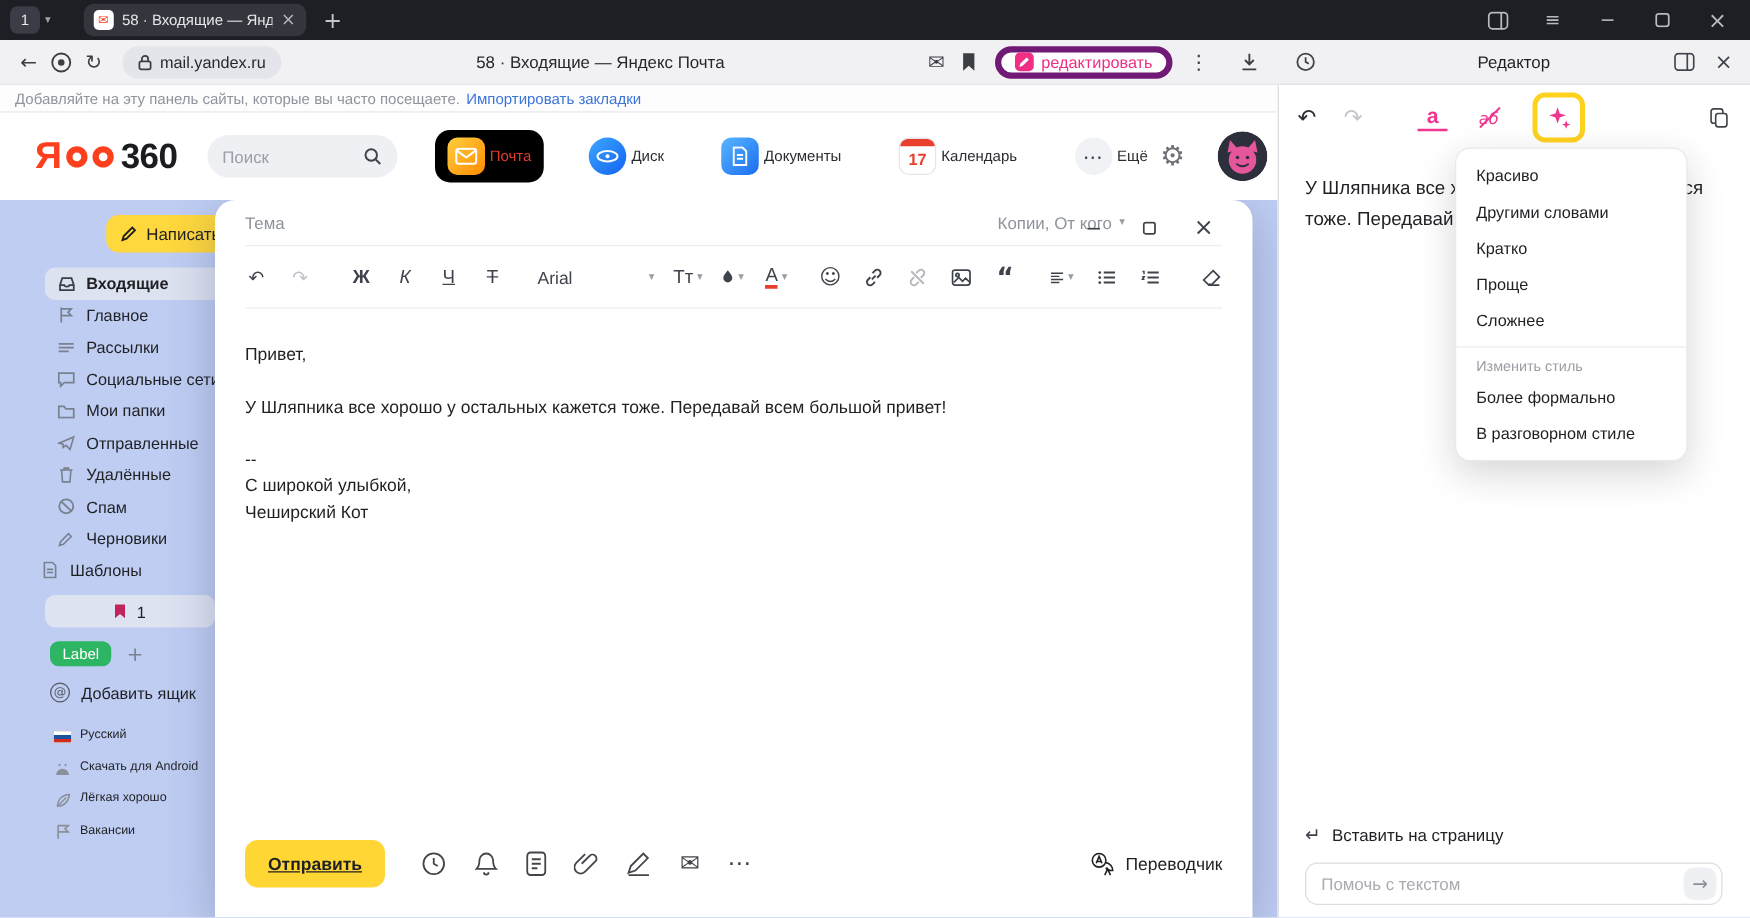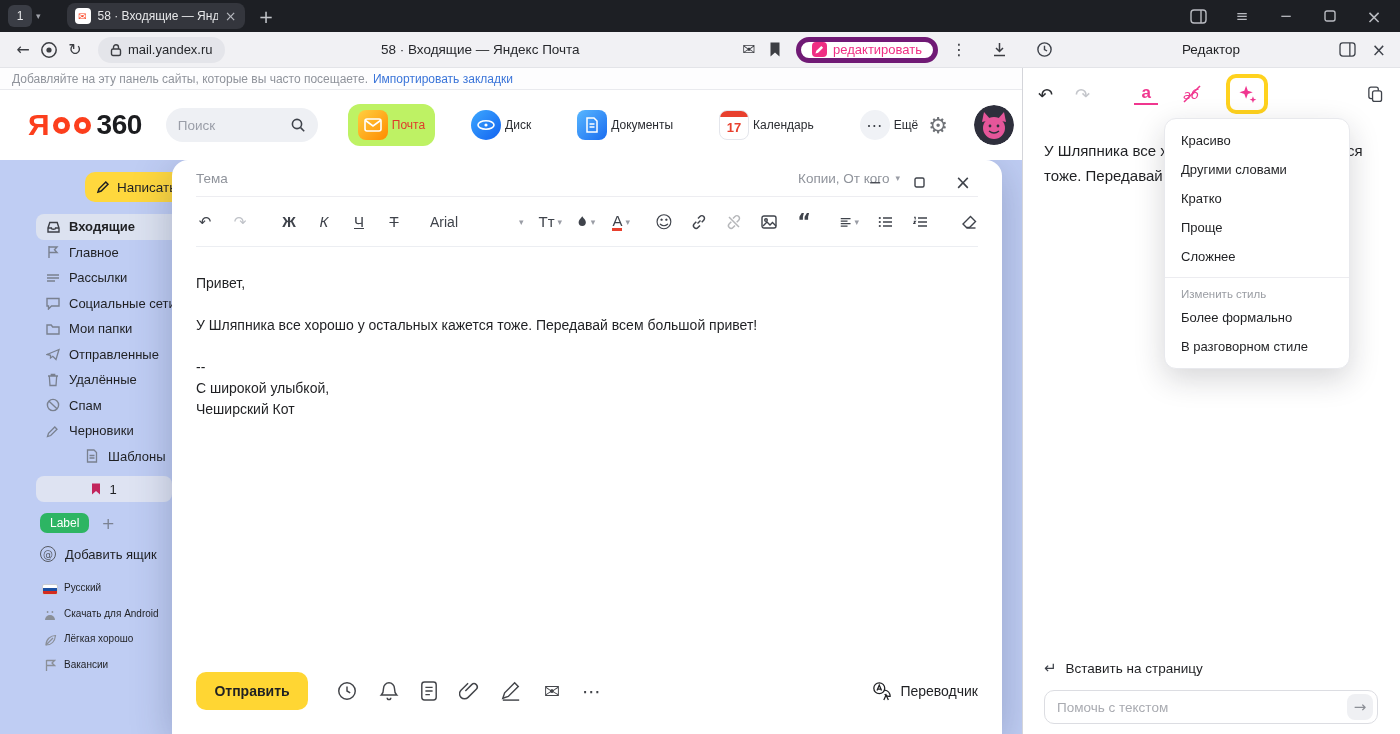--- a/index.html
+++ b/index.html
@@ -38,21 +38,21 @@
   .mailheader { position:absolute; left:0; top:90px; width:1022px; height:70px; background:#fff; display:flex; align-items:center; }
   .logo { display:flex; align-items:center; margin-left:28px; gap:2px; flex:none; }
   .logo .ya { color:#fc3f1d; font-weight:700; font-size:30px; letter-spacing:-1px; }
   .logo .ring { width:17px; height:17px; border:5px solid #fc3f1d; border-radius:50%; margin-left:2px; }
   .logo .suffix { color:#1b1c1f; font-weight:700; font-size:28px; margin-left:4px; letter-spacing:-0.5px; }
   .searchbox { margin-left:24px; width:152px; height:34px; background:#eef0f4; border-radius:17px; display:flex; align-items:center; padding:0 12px; flex:none; }
   .searchbox input { border:none; outline:none; background:transparent; width:100%; font-size:13.5px; color:#26282c; font-family:inherit; }
   .searchbox input::placeholder { color:#9a9ea8; }
   .services { display:flex; align-items:flex-start; gap:26px; margin-left:30px; }
   .svc { display:flex; flex-direction:row; align-items:center; gap:4px; padding:6px 10px; border-radius:12px; min-width:54px; }
-  .svc.active { background:#bef264; }
+  .svc.active { background:#000000; }
   .svc-label { font-size:12px; color:#2a2c31; white-space:nowrap; }
   .svc.active .svc-label { color:#df3b2b; }
   .svc-ic { width:30px; height:30px; border-radius:8px; display:flex; align-items:center; justify-content:center; }
   .ic-mail { background:linear-gradient(135deg,#ffcf40,#ff8b00); }
   .ic-disk { background:linear-gradient(135deg,#3da8ff,#1262f0); border-radius:50%; }
   .ic-docs { background:linear-gradient(135deg,#58b7ff,#1a6cf0); }
   .ic-cal { background:#fff; border:1px solid #e4e6ec; position:relative; overflow:hidden; }
   .ic-cal .calbar { position:absolute; top:0; left:0; right:0; height:6px; background:#e8402e; }
   .ic-cal .cal-num { font-size:13px; font-weight:700; color:#e8402e; margin-top:5px; }
   .ic-more { background:#f0f2f6; border-radius:50%; color:#3f434b; font-size:16px; letter-spacing:1px; }
@@ -62,21 +62,21 @@
 
   
   .mailbody { position:absolute; left:0; top:160px; width:1022px; height:574px; overflow:hidden; }
   .sidebar { position:absolute; left:0; top:0; width:240px; height:574px; z-index:1; }
   .composebtn { position:absolute; left:85px; top:12px; height:30px; width:124px; background:#ffd83d; border-radius:10px; display:flex; align-items:center; gap:7px; padding:0 11px; font-size:13.5px; color:#1f2023; }
   .folders { position:absolute; left:0; top:54px; right:0; }
   .frow { height:25.5px; display:flex; align-items:center; gap:8px; padding-left:45px; font-size:13px; color:#1f2023; white-space:nowrap; }
   .frow .fic { width:16px; height:16px; display:flex; align-items:center; justify-content:center; color:#79808f; flex:none; }
   .frow.sel { background:#dce2f0; border-radius:8px; margin:0 0 0 36px; padding-left:9px; font-weight:700; width:150px; }
   .frow.sel .fic { color:#3b3e45; }
-  .frow.indent { padding-left:84px; }
+  .frow.indent { padding-left:32px; }
   .bkmrow { margin:7px 0 0 36px; width:136px; height:26px; background:#dee3f2; border-radius:8px; display:flex; align-items:center; justify-content:center; gap:8px; font-size:13px; color:#1f2023; }
   .bkmrow .flg { color:#c2255c; }
   .labelrow { margin:11px 0 0 40px; display:flex; align-items:center; gap:12px; }
   .labeltag { background:#2db563; color:#fff; font-size:12px; border-radius:7px; padding:3px 10px; }
   .plus { color:#7b8292; font-size:16px; }
   .addbox { margin:13px 0 0 40px; display:flex; align-items:center; gap:9px; font-size:13px; color:#1f2023; white-space:nowrap; }
   .aticon { width:16px; height:16px; border:1.4px solid #565a63; border-radius:50%; font-size:10px; display:flex; align-items:center; justify-content:center; color:#565a63; }
   .sfoot { margin:20px 0 0 0; }
   .srow { height:25.5px; display:flex; gap:6px; padding-left:42px; font-size:10px; color:#1f2023; white-space:nowrap; }
   .srow .sic { width:16px; height:14px; display:flex; align-items:center; justify-content:center; color:#8a8f98; flex:none; }
@@ -94,21 +94,21 @@
   .ti { display:flex; align-items:center; justify-content:center; min-width:18px; height:22px; font-size:15px; gap:3px; }
   .ti.dis { color:#bfc2c8; }
   .ti.bold { font-weight:700; }
   .ti.ital { font-style:italic; }
   .ti.und { text-decoration:underline; }
   .ti.str { text-decoration:line-through; }
   .fontsel { width:112px; display:flex; align-items:center; justify-content:space-between; font-size:14px; margin-left:10px; }
   .cbody { padding:26px 24px 0; font-size:14px; line-height:21px; color:#1f2023; }
   .cbody .line { min-height:21px; }
   .cfooter { position:absolute; left:24px; right:24px; bottom:24px; display:flex; align-items:center; }
-  .sendbtn { width:112px; height:38px; background:#ffd633; border:none; border-radius:10px; font-size:14px; font-weight:700; color:#1f2023; font-family:inherit; }
+  .sendbtn { width:112px; height:38px; background:#ffd633; border:none; border-radius:10px; font-size:14px; font-weight:700; color:#1f2023; font-family:inherit;text-decoration:underline; }
   .cficons { display:flex; align-items:center; gap:21px; margin-left:28px; color:#43454a; }
   .cficons .ti { height:24px; }
   .translator { margin-left:auto; display:flex; align-items:center; gap:8px; font-size:14px; color:#1f2023; }
 
   
   .sidepanel { position:absolute; left:1022px; top:32px; width:378px; height:702px; background:#fff; box-shadow:inset 1px 0 0 #d4d5da; }
   .sp-header { height:36px; background:#f1f1f4; border-bottom:1px solid #e3e4e8; display:flex; align-items:center; padding:0 14px; position:relative; color:#3f434b; }
   .sp-title { position:absolute; left:0; right:0; text-align:center; font-size:13.5px; color:#1f2023; }
   .sp-hicons { margin-left:auto; display:flex; align-items:center; gap:16px; position:relative; z-index:2; }
   .sp-toolbar { height:48px; display:flex; align-items:center; padding:0 16px; margin-top:2px; }

